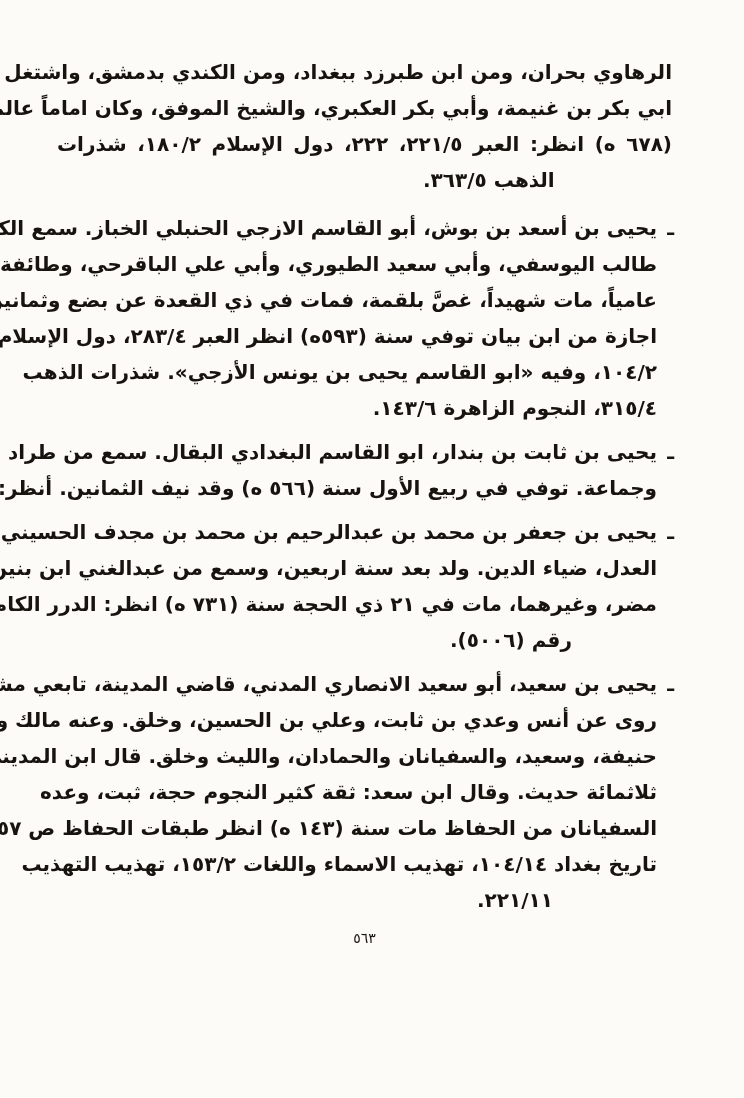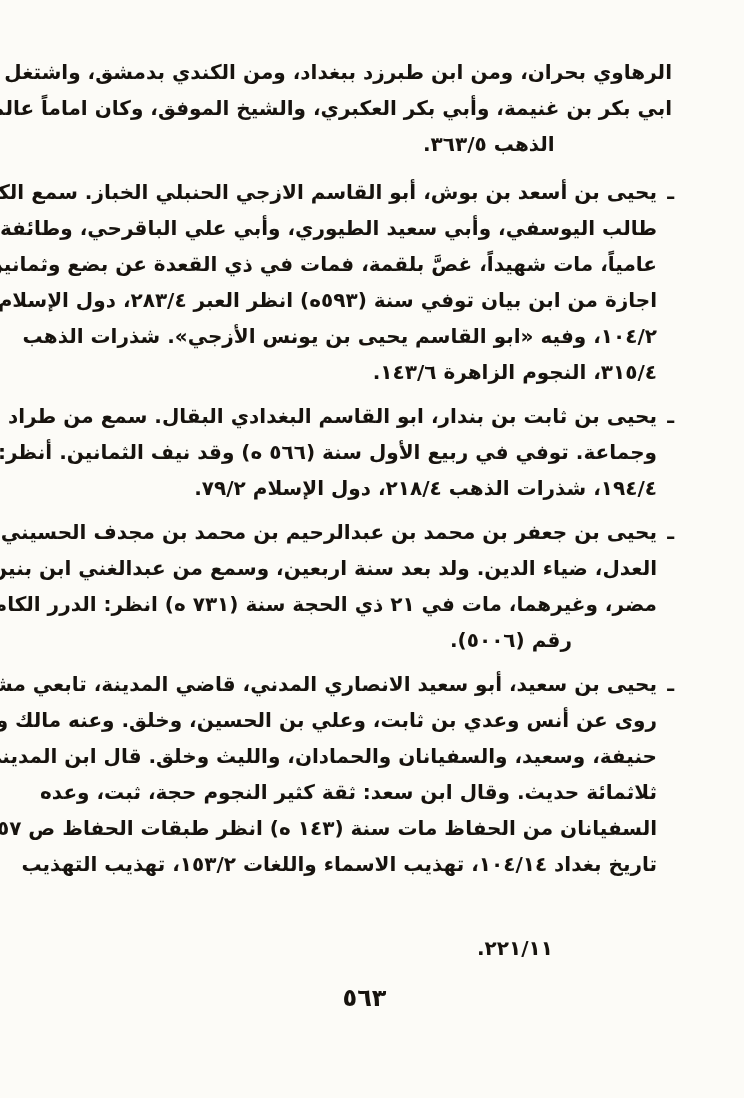--- a/index.html
+++ b/index.html
@@ -56,54 +56,53 @@
   }
   .entry-2 .line.tail {
     text-align: right;
     text-align-last: left;
     padding-left: 393px;
   }
   .entry-3 .line.tail {
     text-align: left;
     text-align-last: left;
     padding-left: 420px;
-    margin-top: 48px;
   }
   .page-number {
-    margin-top: 18px;
+    margin-top: 12px;
     text-align: center;
-    font-size: 24px;
-    font-weight: 700;
+    font-size: 14px;
+    font-weight: 400;
     letter-spacing: 2px;
   }
 </style>
 </head>
 <body style="background: rgb(252, 251, 247);">
 
 <div class="sheet" style="color: rgb(23, 19, 14);">
   <div class="cont">
       <div class="line">الرهاوي بحران، ومن ابن طبرزد ببغداد، ومن الكندي بدمشق، واشتغل على</div>
       <div class="line">ابي بكر بن غنيمة، وأبي بكر العكبري، والشيخ الموفق، وكان اماماً عالما</div>
+      <div class="line">(٦٧٨ ه) انظر: العبر ٢٢١/٥، ٢٢٢، دول الإسلام ١٨٠/٢، شذرات</div>
       <div class="line tail">الذهب ٣٦٣/٥.</div>
     </div>
   <div class="entries">
       <div class="entry entry-0">
         <span class="dash">ـ</span>
         <div class="line">يحيى بن أسعد بن بوش، أبو القاسم الازجي الحنبلي الخباز. سمع الكثير من أبي</div>
         <div class="line">طالب اليوسفي، وأبي سعيد الطيوري، وأبي علي الباقرحي، وطائفة، وكان</div>
         <div class="line">عامياً، مات شهيداً، غصَّ بلقمة، فمات في ذي القعدة عن بضع وثمانين سنة. له</div>
         <div class="line">اجازة من ابن بيان توفي سنة (٥٩٣ه) انظر العبر ٢٨٣/٤، دول الإسلام</div>
         <div class="line">١٠٤/٢، وفيه «ابو القاسم يحيى بن يونس الأزجي». شذرات الذهب</div>
         <div class="line tail">٣١٥/٤، النجوم الزاهرة ١٤٣/٦.</div>
       </div>
       <div class="entry entry-1">
         <span class="dash">ـ</span>
         <div class="line">يحيى بن ثابت بن بندار، ابو القاسم البغدادي البقال. سمع من طراد والنعالي،</div>
         <div class="line">وجماعة. توفي في ربيع الأول سنة (٥٦٦ ه) وقد نيف الثمانين. أنظر: العبر</div>
-        <div class="line tail">١٩٤/٤، شذرات الذهب ٢١٨/٤، دول الإسلام ٧٩/٢.</div>
       </div>
       <div class="entry entry-2">
         <span class="dash">ـ</span>
         <div class="line">يحيى بن جعفر بن محمد بن عبدالرحيم بن محمد بن مجدف الحسيني المصري</div>
         <div class="line">العدل، ضياء الدين. ولد بعد سنة اربعين، وسمع من عبدالغني ابن بنين وابن</div>
         <div class="line">مضر، وغيرهما، مات في ٢١ ذي الحجة سنة (٧٣١ ه) انظر: الدرر الكامنة</div>
         <div class="line tail">رقم (٥٠٠٦).</div>
       </div>
       <div class="entry entry-3">
         <span class="dash">ـ</span>

